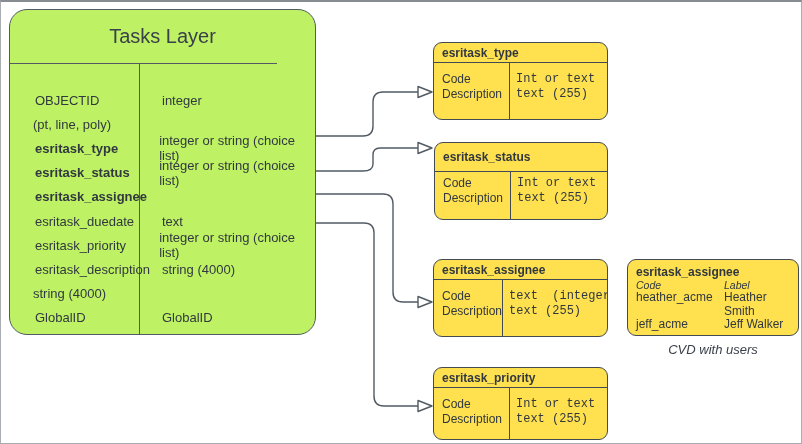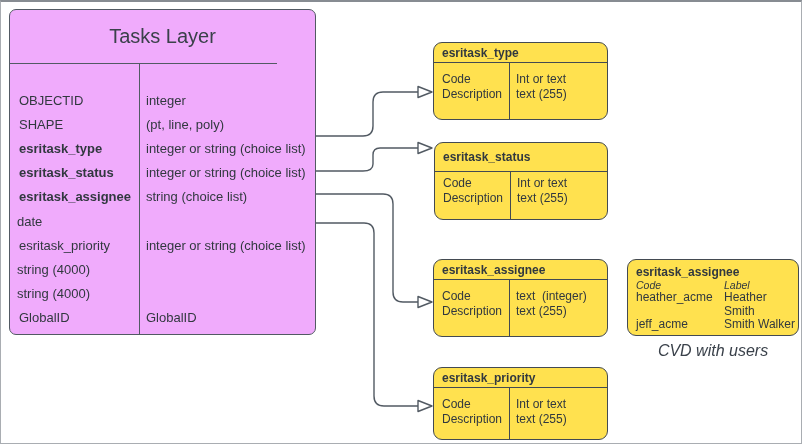--- a/index.html
+++ b/index.html
@@ -10,37 +10,37 @@
     background:#ffffff;
     border:1px solid #a9adb2;
     border-top:2px solid #878c92;
     font-family:"Liberation Sans","DejaVu Sans",sans-serif;
     color:#31383f;
     overflow:hidden;
   }
   
   .main-table{
     position:absolute;left:8px;top:7px;width:307px;height:326px;
-    border:1.6px solid #525a63;border-radius:7px;background:#f0abfc;
+    border:1.6px solid #525a63;border-radius:18px;background:#bef264;
     box-sizing:border-box;
   }
   .main-title{
     position:absolute;left:0;top:0;width:100%;height:53px;
     display:flex;align-items:center;justify-content:center;
     font-size:20px;color:#3a414a;
   }
   .main-title-divider{
     position:absolute;left:0;top:53px;width:267px;height:0;
     border-top:1.6px solid #525a63;
   }
   .main-col-divider{
     position:absolute;left:129px;top:53px;bottom:0;width:0;
     border-left:1.6px solid #525a63;
   }
-  .rows{position:absolute;left:0;top:78px;right:0;}
+  .rows{position:absolute;left:16px;top:78px;right:0;}
   .row{display:flex;height:24.2px;align-items:center;font-size:13px;}
   .row .fname{width:129px;padding-left:9px;box-sizing:border-box;}
   .row .ftype{padding-left:7px;}
   .row.b .fname{font-weight:bold;}
   
   .cbox{
     position:absolute;width:175px;
     background:#FFE14F;border:1.6px solid #434a52;border-radius:9px;
     box-sizing:border-box;overflow:hidden;
   }
@@ -53,79 +53,79 @@
   .cbox.tall-title .cbox-title{height:29px;}
   .cbox-body{display:flex;align-items:stretch;position:absolute;top:20px;bottom:0;left:0;right:0;}
   .cbox.tall-title .cbox-body{top:29px;}
   .cbox-body .cell-l{
     width:76px;box-sizing:border-box;padding:9px 0 0 8px;
     border-right:1.4px solid #434a52;
     font-size:12px;line-height:15px;
   }
   .cbox.tall-title .cell-l{padding-top:4px;}
   .cbox-body .cell-r{
-    flex:1;padding:9px 0 0 6px;font-size:12px;line-height:15px;white-space:pre;
+    flex:1;padding:9px 0 0 6px;font-size:12px;line-height:15px;white-space:pre;font-family:Liberation Mono, monospace;
   }
   .cbox.tall-title .cell-r{padding-top:4px;}
   
   .cvd-box{
     position:absolute;left:626px;top:257px;width:172px;height:77px;
     background:#FFE14F;border:1.6px solid #434a52;border-radius:9px;
     box-sizing:border-box;padding:5px 0 0 8px;overflow:hidden;
   }
   .cvd-title{font-weight:bold;font-size:12px;line-height:14px;}
   .cvd-grid{display:grid;grid-template-columns:88px auto;column-gap:0;}
   .cvd-head{font-style:italic;font-size:10.5px;line-height:12px;}
   .cvd-cell{font-size:12px;line-height:13.5px;}
   .cvd-ellipsis{font-size:12px;line-height:13px;}
   .cvd-caption{
     position:absolute;left:626px;top:340px;width:172px;
-    text-align:center;font-style:italic;font-size:16px;color:#3a414a;
+    text-align:center;font-style:italic;font-size:13px;color:#3a414a;
   }
   
   .edges{position:absolute;left:0;top:0;width:802px;height:444px;pointer-events:none;}
 </style>
 </head>
 <body>
 
 <div id="canvas">
 
   <div class="main-table">
     <div class="main-title">Tasks Layer</div>
     <div class="main-title-divider"></div>
     <div class="main-col-divider"></div>
     <div class="rows">
       <div class="row">
           <span class="fname">OBJECTID</span>
           <span class="ftype">integer</span>
         </div>
       <div class="row">
-          <span class="fname">SHAPE</span>
           <span class="ftype">(pt, line, poly)</span>
         </div>
       <div class="row b">
           <span class="fname">esritask_type</span>
           <span class="ftype">integer or string (choice list)</span>
         </div>
       <div class="row b">
           <span class="fname">esritask_status</span>
           <span class="ftype">integer or string (choice list)</span>
         </div>
       <div class="row b">
           <span class="fname">esritask_assignee</span>
-          <span class="ftype">string (choice list)</span>
-        </div>
-      <div class="row">
-          <span class="ftype">date</span>
+        </div>
+      <div class="row">
+          <span class="fname">esritask_duedate</span>
+          <span class="ftype">text</span>
         </div>
       <div class="row">
           <span class="fname">esritask_priority</span>
           <span class="ftype">integer or string (choice list)</span>
         </div>
       <div class="row">
+          <span class="fname">esritask_description</span>
           <span class="ftype">string (4000)</span>
         </div>
       <div class="row">
           <span class="ftype">string (4000)</span>
         </div>
       <div class="row">
           <span class="fname">GlobalID</span>
           <span class="ftype">GlobalID</span>
         </div>
     </div>
@@ -191,19 +191,19 @@
   </div>
 
   <div class="cvd-box">
     <div class="cvd-title">esritask_assignee</div>
     <div class="cvd-grid">
       <div class="cvd-head">Code</div>
       <div class="cvd-head">Label</div>
       <div class="cvd-cell">heather_acme</div>
       <div class="cvd-cell">Heather Smith</div>
       <div class="cvd-cell">jeff_acme</div>
-      <div class="cvd-cell">Smith Walker</div>
+      <div class="cvd-cell">Jeff Walker</div>
     </div>
     <div class="cvd-ellipsis">....</div>
   </div>
   <div class="cvd-caption">CVD with users</div>
 
 </div>
 
 </body></html>

